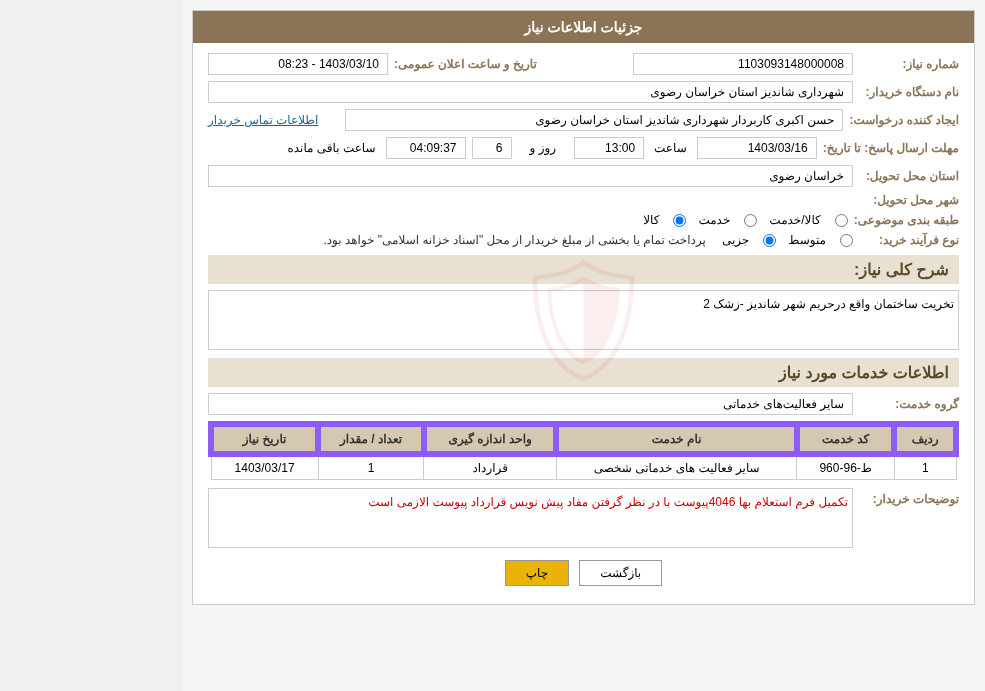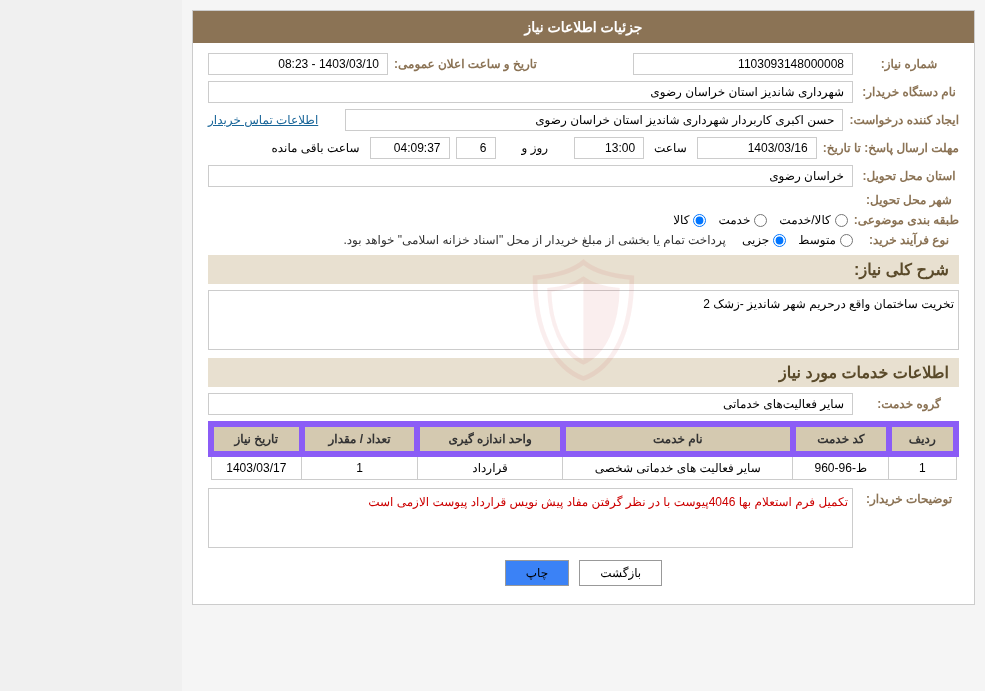--- a/index.html
+++ b/index.html
@@ -34,21 +34,21 @@
       display: flex;
       align-items: center;
       margin-bottom: 6px;
       gap: 6px;
     }
     .label {
       color: #8B7355;
       font-weight: bold;
       white-space: nowrap;
       min-width: 100px;
-      text-align: center;
+      text-align: right;
     }
     .value-box {
       border: 1px solid #ccc;
       padding: 3px 8px;
       background: #fff;
       min-height: 22px;
       flex: 1;
       text-align: right;
     }
     .value-box-fixed {
@@ -73,21 +73,21 @@
     }
     .radio-group {
       display: flex;
       gap: 12px;
       align-items: center;
       direction: rtl;
     }
     .radio-item {
       display: flex;
       align-items: center;
-      gap: 4px;
+      gap: 14px;
       justify-content: flex-end;
     }
     .procurement-text {
       color: #333;
     }
     
     .services-table {
       width: 100%;
       border-collapse: collapse;
       margin-top: 6px;
@@ -95,42 +95,42 @@
     .services-table th {
       background: #d4c9b0;
       border: 6px solid #8b5cf6;
       padding: 5px 8px;
       text-align: center;
       font-weight: bold;
       color: #333;
     }
     .services-table td {
       border: 1px solid #ccc;
-      padding: 4px 0;
+      padding: 4px 12px;
       text-align: center;
     }
     .services-table tr:nth-child(even) td {
       background: #f9f6f0;
     }
     .description-box {
       border: 1px solid #ccc;
       padding: 6px 4px;
       background: #fff;
       min-height: 60px;
       text-align: right;
       direction: rtl;
     }
     .bottom-buttons {
       display: flex;
       justify-content: center;
       gap: 10px;
       margin: 12px 0 8px 0;
     }
     .btn-print {
-      background: #3b82f6;
+      background: #eab308;
       border: 1px solid #999;
       padding: 5px 20px;
       cursor: pointer;
       font-size: 12px;
       font-family: Tahoma, Arial, sans-serif;
     }
     .btn-back {
       background: #fff;
       border: 1px solid #999;
       padding: 5px 20px;
@@ -186,21 +186,21 @@
         <span class="label">ایجاد کننده درخواست:</span>
         <div class="value-box">حسن اکبری کاربردار شهرداری شاندیز استان خراسان رضوی</div>
         <span class="link-text" style="white-space:nowrap; margin-right:21px;">اطلاعات تماس خریدار</span>
       </div>
 
       <div class="info-row">
         <span class="label">مهلت ارسال پاسخ: تا تاریخ:</span>
         <div class="value-box-fixed" style="width:120px;padding-left:44px;">1403/03/16</div>
         <span style="white-space:nowrap; margin: 0 4px;">ساعت</span>
         <div class="value-box-fixed" style="width:70px;">13:00</div>
-        <span style="white-space:nowrap; margin: 0 20px;">روز و</span>
+        <span style="white-space:nowrap; margin: 0 12px;">روز و</span>
         <div class="value-box-fixed" style="width:40px;">6</div>
         <div class="value-box-fixed" style="width:80px;">04:09:37</div>
         <span style="white-space:nowrap; margin: 0 4px;">ساعت باقی مانده</span>
       </div>
 
       <div class="info-row">
         <span class="label">استان محل تحویل:</span>
         <div class="value-box">خراسان رضوی</div>
       </div>
 

